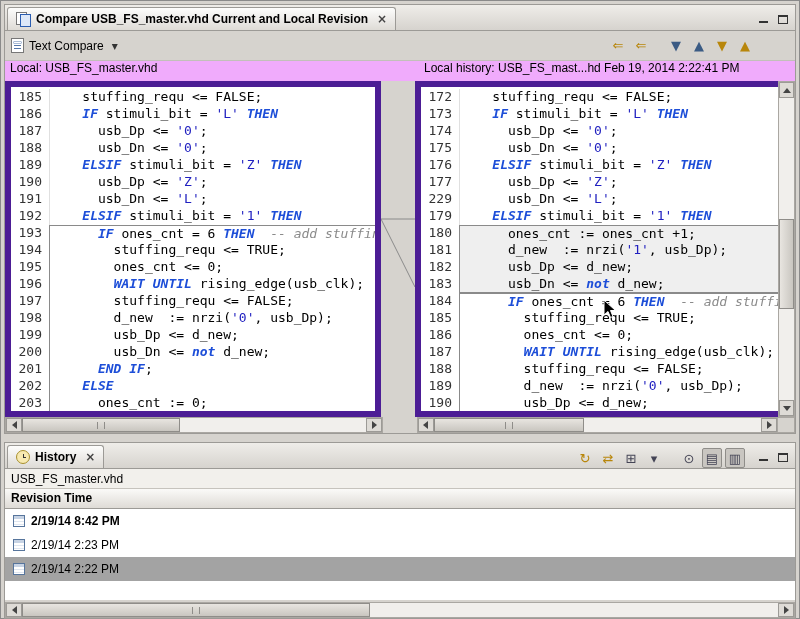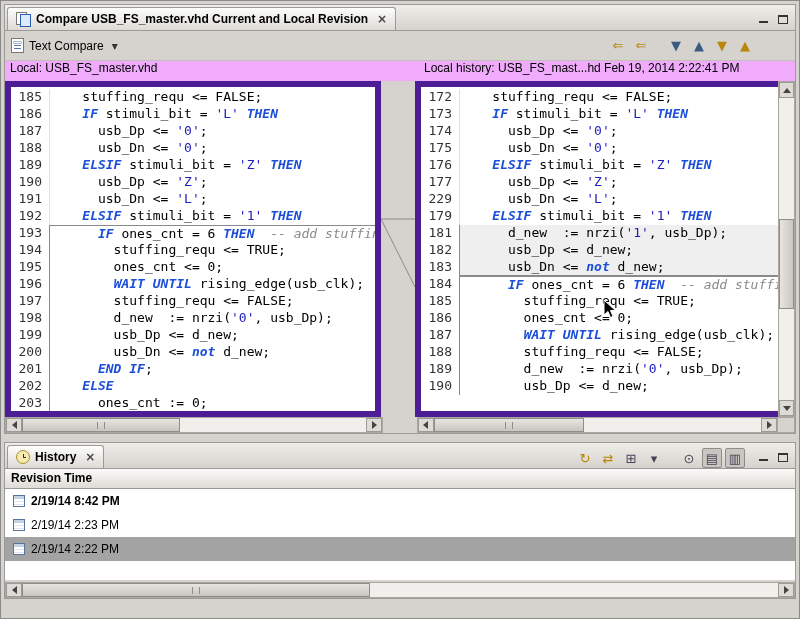--- a/index.html
+++ b/index.html
@@ -204,20 +204,21 @@
       <div class="right-wrap">
         <div class="code-pane pane-right" id="right-pane">
             <div class="code-line"><span class="line-num">172</span><span class="code-text"><span class="tk-p">    stuffing_requ &lt;= FALSE;</span></span></div>
             <div class="code-line"><span class="line-num">173</span><span class="code-text"><span class="tk-p">    </span><span class="tk-k">IF</span><span class="tk-p"> stimuli_bit = </span><span class="tk-s">'L'</span><span class="tk-p"> </span><span class="tk-k">THEN</span></span></div>
             <div class="code-line"><span class="line-num">174</span><span class="code-text"><span class="tk-p">      usb_Dp &lt;= </span><span class="tk-s">'0'</span><span class="tk-p">;</span></span></div>
             <div class="code-line"><span class="line-num">175</span><span class="code-text"><span class="tk-p">      usb_Dn &lt;= </span><span class="tk-s">'0'</span><span class="tk-p">;</span></span></div>
             <div class="code-line"><span class="line-num">176</span><span class="code-text"><span class="tk-p">    </span><span class="tk-k">ELSIF</span><span class="tk-p"> stimuli_bit = </span><span class="tk-s">'Z'</span><span class="tk-p"> </span><span class="tk-k">THEN</span></span></div>
             <div class="code-line"><span class="line-num">177</span><span class="code-text"><span class="tk-p">      usb_Dp &lt;= </span><span class="tk-s">'Z'</span><span class="tk-p">;</span></span></div>
             <div class="code-line"><span class="line-num">229</span><span class="code-text"><span class="tk-p">      usb_Dn &lt;= </span><span class="tk-s">'L'</span><span class="tk-p">;</span></span></div>
             <div class="code-line"><span class="line-num">179</span><span class="code-text"><span class="tk-p">    </span><span class="tk-k">ELSIF</span><span class="tk-p"> stimuli_bit = </span><span class="tk-s">'1'</span><span class="tk-p"> </span><span class="tk-k">THEN</span></span></div>
+            <div class="code-line"><span class="line-num">180</span><span class="code-text ins ins-start"><span class="tk-p">      ones_cnt := ones_cnt +1;</span></span></div>
             <div class="code-line"><span class="line-num">181</span><span class="code-text ins"><span class="tk-p">      d_new  := nrzi(</span><span class="tk-s">'1'</span><span class="tk-p">, usb_Dp);</span></span></div>
             <div class="code-line"><span class="line-num">182</span><span class="code-text ins"><span class="tk-p">      usb_Dp &lt;= d_new;</span></span></div>
             <div class="code-line"><span class="line-num">183</span><span class="code-text ins ins-end"><span class="tk-p">      usb_Dn &lt;= </span><span class="tk-k">not</span><span class="tk-p"> d_new;</span></span></div>
             <div class="code-line"><span class="line-num">184</span><span class="code-text chg chg-start"><span class="tk-p">      </span><span class="tk-k">IF</span><span class="tk-p"> ones_cnt = 6 </span><span class="tk-k">THEN</span><span class="tk-p">  </span><span class="tk-c">-- add stuffing</span></span></div>
             <div class="code-line"><span class="line-num">185</span><span class="code-text chg"><span class="tk-p">        stuffing_requ &lt;= TRUE;</span></span></div>
             <div class="code-line"><span class="line-num">186</span><span class="code-text chg"><span class="tk-p">        ones_cnt &lt;= 0;</span></span></div>
             <div class="code-line"><span class="line-num">187</span><span class="code-text chg"><span class="tk-p">        </span><span class="tk-k">WAIT UNTIL</span><span class="tk-p"> rising_edge(usb_clk);</span></span></div>
             <div class="code-line"><span class="line-num">188</span><span class="code-text chg"><span class="tk-p">        stuffing_requ &lt;= FALSE;</span></span></div>
             <div class="code-line"><span class="line-num">189</span><span class="code-text chg"><span class="tk-p">        d_new  := nrzi(</span><span class="tk-s">'0'</span><span class="tk-p">, usb_Dp);</span></span></div>
             <div class="code-line"><span class="line-num">190</span><span class="code-text chg"><span class="tk-p">        usb_Dp &lt;= d_new;</span></span></div>
@@ -290,20 +291,21 @@
       <div class="win-btns">
         <span class="win-btn">
             <span class="min-glyph"></span>
           </span>
         <span class="win-btn">
             <span class="max-glyph"></span>
           </span>
       </div>
     </div>
 
+    <div class="file-label">USB_FS_master.vhd</div>
     <div class="col-header">Revision Time</div>
     <div class="rev-rows" id="rev-rows">
         <div class="rev-row bold">
           <span class="rev-icon"></span>
           <span class="rev-time">2/19/14 8:42 PM</span>
         </div>
         <div class="rev-row">
           <span class="rev-icon"></span>
           <span class="rev-time">2/19/14 2:23 PM</span>
         </div>

